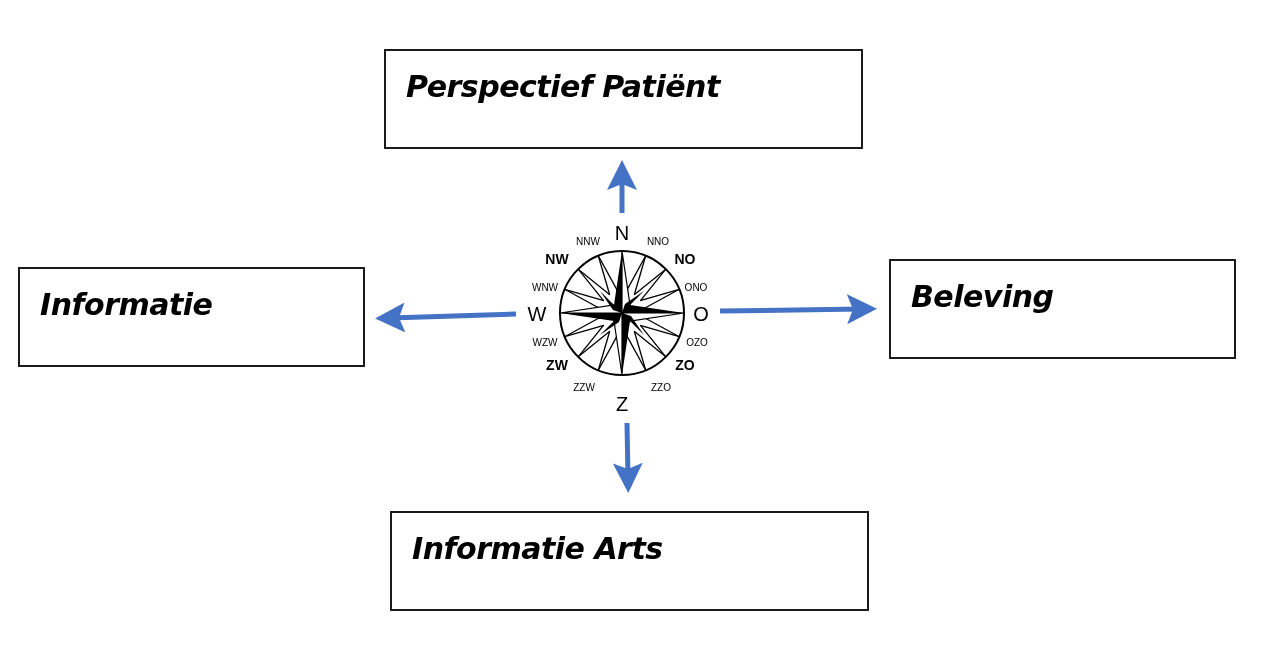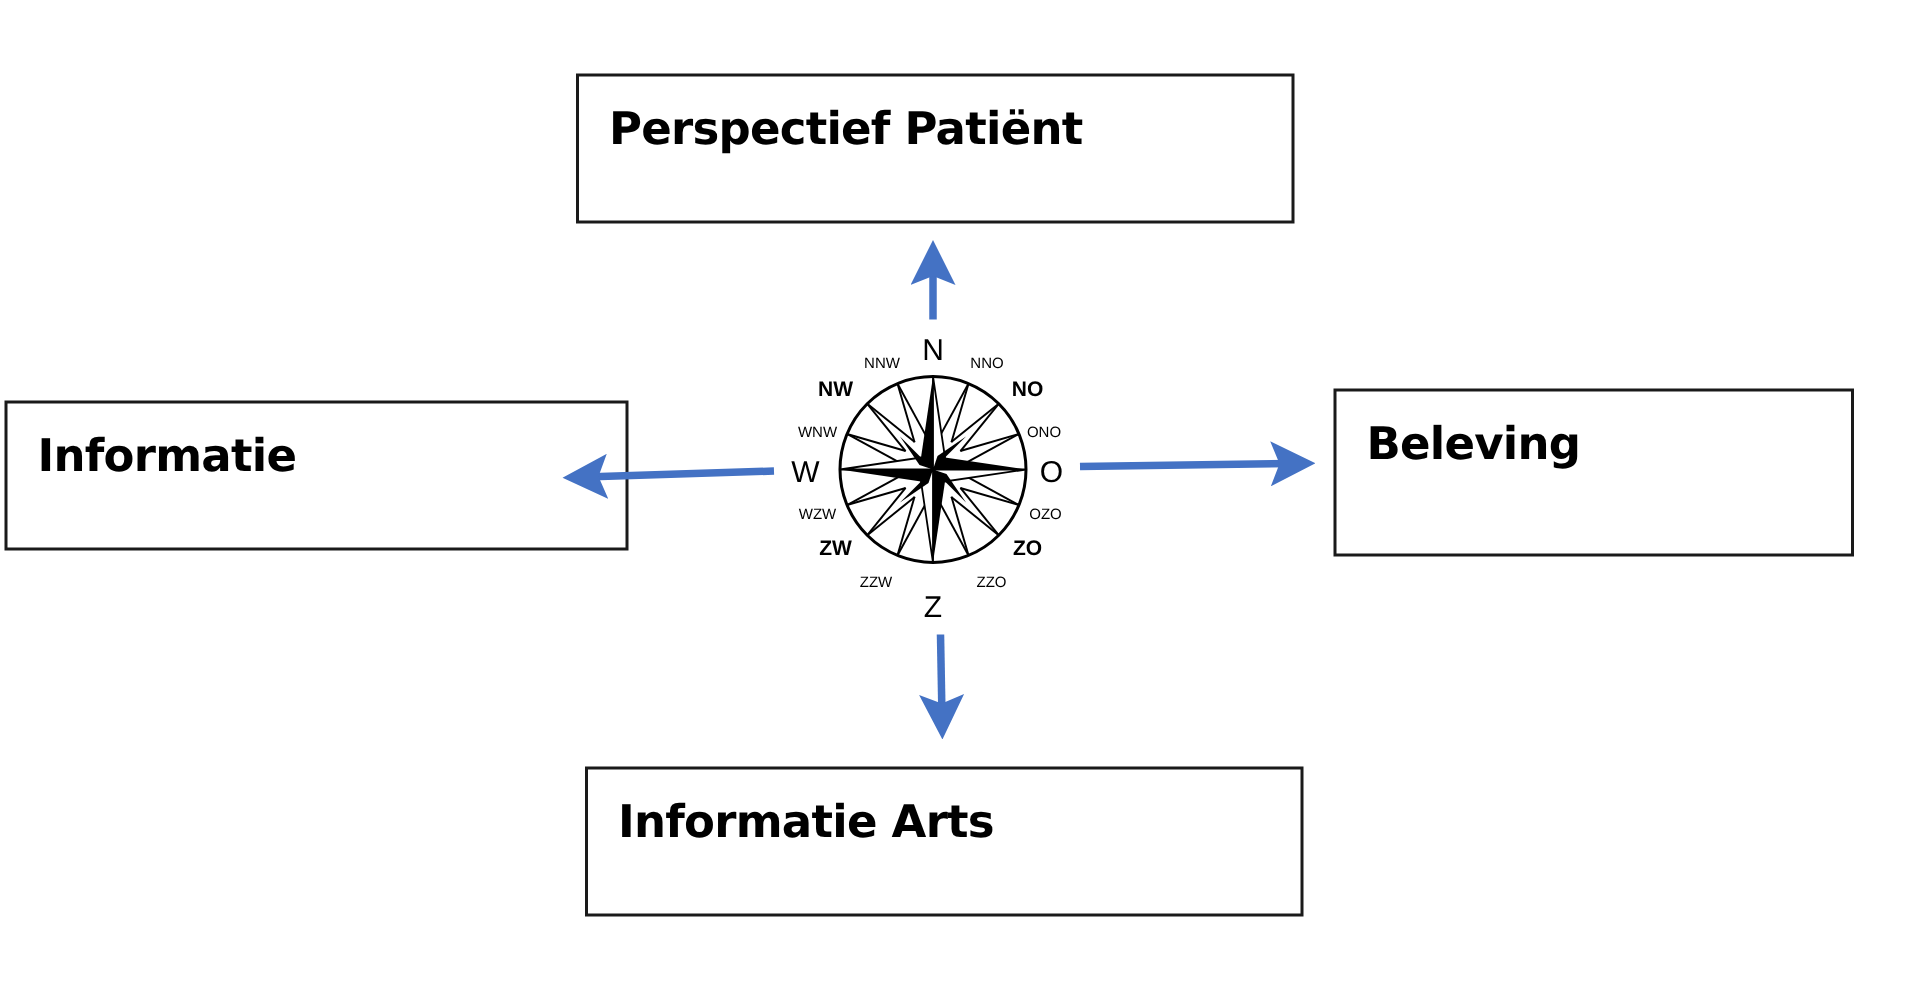--- a/index.html
+++ b/index.html
@@ -1,24 +1,24 @@
 <!DOCTYPE html>
 <html><head>
 <meta charset="utf-8">
 <style>
   html, body { margin: 0; padding: 0; background: #ffffff; }
   body { width: 1280px; height: 659px; position: relative; overflow: hidden;
          font-family: "DejaVu Sans", sans-serif; }
   .box { position: absolute; border: 2px solid #1a1a1a; background: #fff; box-sizing: border-box; }
   .box .label { position: absolute; left: 20px; top: 16px; font-weight: bold;
                 font-size: 30px; color: #000; letter-spacing: -0.5px; white-space: nowrap;
-                font-family: "DejaVu Sans", sans-serif; }
+                font-family: "DejaVu Sans", sans-serif; font-style: italic; }
   #box-top    { left: 384px; top: 49px;  width: 479px; height: 100px; }
-  #box-left   { left: 3px;  top: 267px; width: 416px; height: 100px; }
-  #box-right  { left: 889px; top: 259px; width: 347px; height: 112px; }
+  #box-left   { left: 18px;  top: 267px; width: 347px; height: 100px; }
+  #box-right  { left: 889px; top: 259px; width: 347px; height: 100px; }
   #box-bottom { left: 390px; top: 511px; width: 479px; height: 100px; }
   #box-top .label, #box-bottom .label { left: 20px; top: 18px; }
   #box-left .label  { left: 20px; top: 18px; }
   #box-right .label { left: 20px; top: 18px; }
   svg { position: absolute; left: 0; top: 0; }
   .dir { font-family: "Liberation Sans", sans-serif; fill: #000; text-anchor: middle; }
   .dir-main { font-size: 20px; }
   .dir-inter { font-size: 14px; font-weight: bold; }
   .dir-minor { font-size: 10px; }
 </style>

